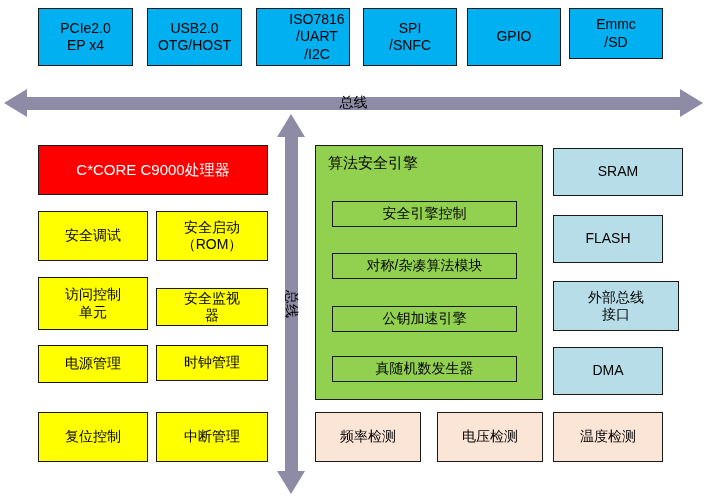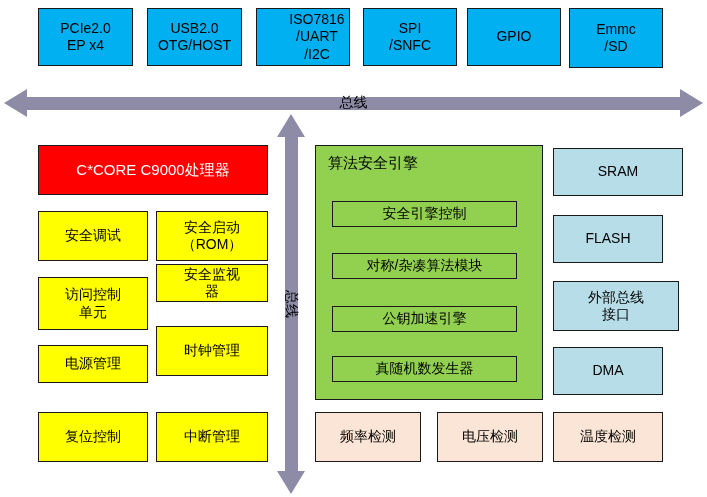--- a/index.html
+++ b/index.html
@@ -111,21 +111,21 @@
   <div class="box io" style="left:38px; top:8px; width:95px; height:58px;">PCIe2.0
 EP x4</div>
   <div class="box io" style="left:147px; top:8px; width:95px; height:58px;">USB2.0
 OTG/HOST</div>
   <div class="box io" style="left:256px; top:8px; width:94px; height:58px;padding-left:28px;">ISO7816
 /UART
 /I2C</div>
   <div class="box io" style="left:363px; top:8px; width:94px; height:58px;">SPI
 /SNFC</div>
   <div class="box io" style="left:467px; top:8px; width:94px; height:58px;">GPIO</div>
-  <div class="box io" style="left:569px; top:8px; width:94px; height:60px;">Emmc
+  <div class="box io" style="left:569px; top:8px; width:94px; height:51px;">Emmc
 /SD</div>
 
   <div class="hbus">
     <div class="harrow-left"></div>
     <div class="hbar">
       <span class="hbus-label">总线</span>
     </div>
     <div class="harrow-right"></div>
   </div>
 
@@ -137,24 +137,24 @@
     <div class="varrow-down"></div>
   </div>
 
   <div class="box cpu" style="left:38px; top:145px; width:230px; height:50px;">C*CORE C9000处理器</div>
 
   <div class="box yellow" style="left:38px; top:211px; width:110px; height:50px;">安全调试</div>
   <div class="box yellow" style="left:156px; top:211px; width:112px; height:50px;">安全启动
 （ROM）</div>
   <div class="box yellow" style="left:38px; top:277px; width:110px; height:53px;">访问控制
 单元</div>
-  <div class="box yellow" style="left:156px; top:264px; width:112px; height:38px;">安全监视
+  <div class="box yellow" style="left:156px; top:288px; width:112px; height:38px;">安全监视
 器</div>
   <div class="box yellow" style="left:38px; top:345px; width:110px; height:38px;">电源管理</div>
-  <div class="box yellow" style="left:156px; top:326px; width:112px; height:50px;text-align:center;">时钟管理</div>
+  <div class="box yellow" style="left:156px; top:345px; width:112px; height:36px;text-align:center;">时钟管理</div>
   <div class="box yellow" style="left:38px; top:412px; width:110px; height:50px;">复位控制</div>
   <div class="box yellow" style="left:156px; top:412px; width:112px; height:50px;">中断管理</div>
 
   <div class="box engine" style="left:315px; top:145px; width:228px; height:255px;">
     <span>算法安全引擎</span>
   </div>
   <div class="box engine-inner" style="left:332px; top:201px; width:185px; height:26px;">安全引擎控制</div>
   <div class="box engine-inner" style="left:332px; top:253px; width:185px; height:26px;">对称/杂凑算法模块</div>
   <div class="box engine-inner" style="left:332px; top:306px; width:185px; height:26px;">公钥加速引擎</div>
   <div class="box engine-inner" style="left:332px; top:356px; width:185px; height:26px;">真随机数发生器</div>

